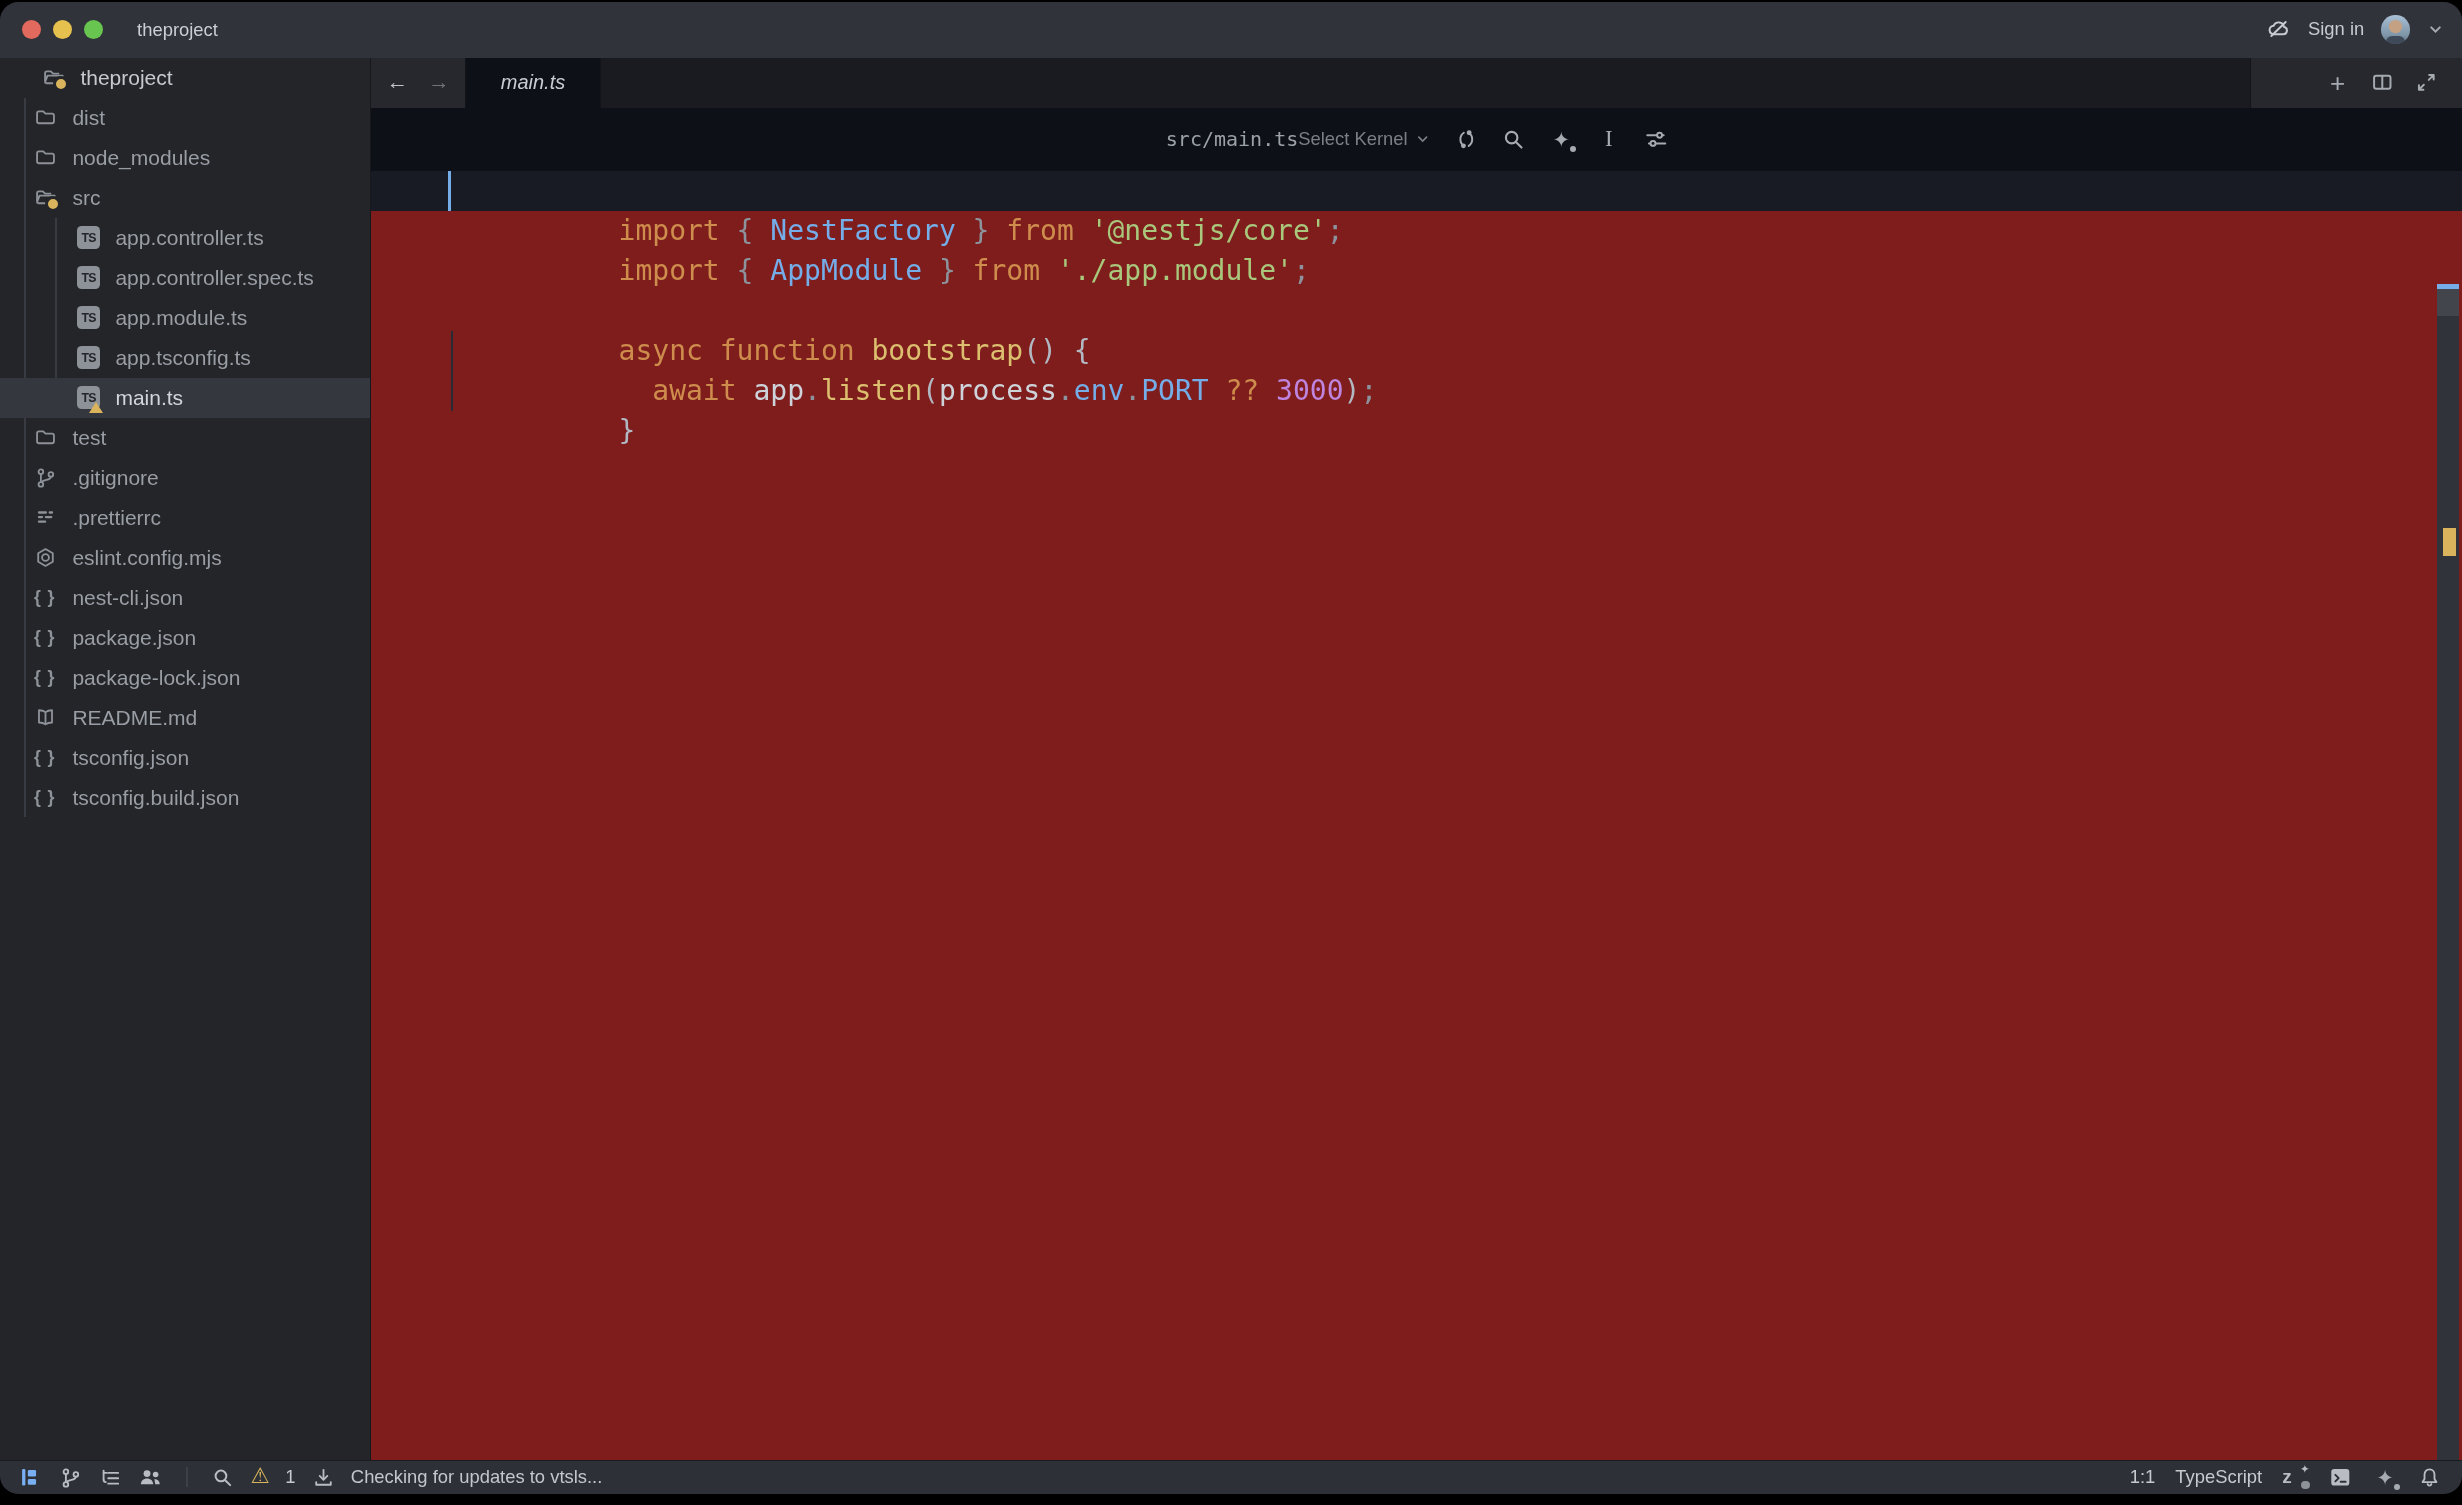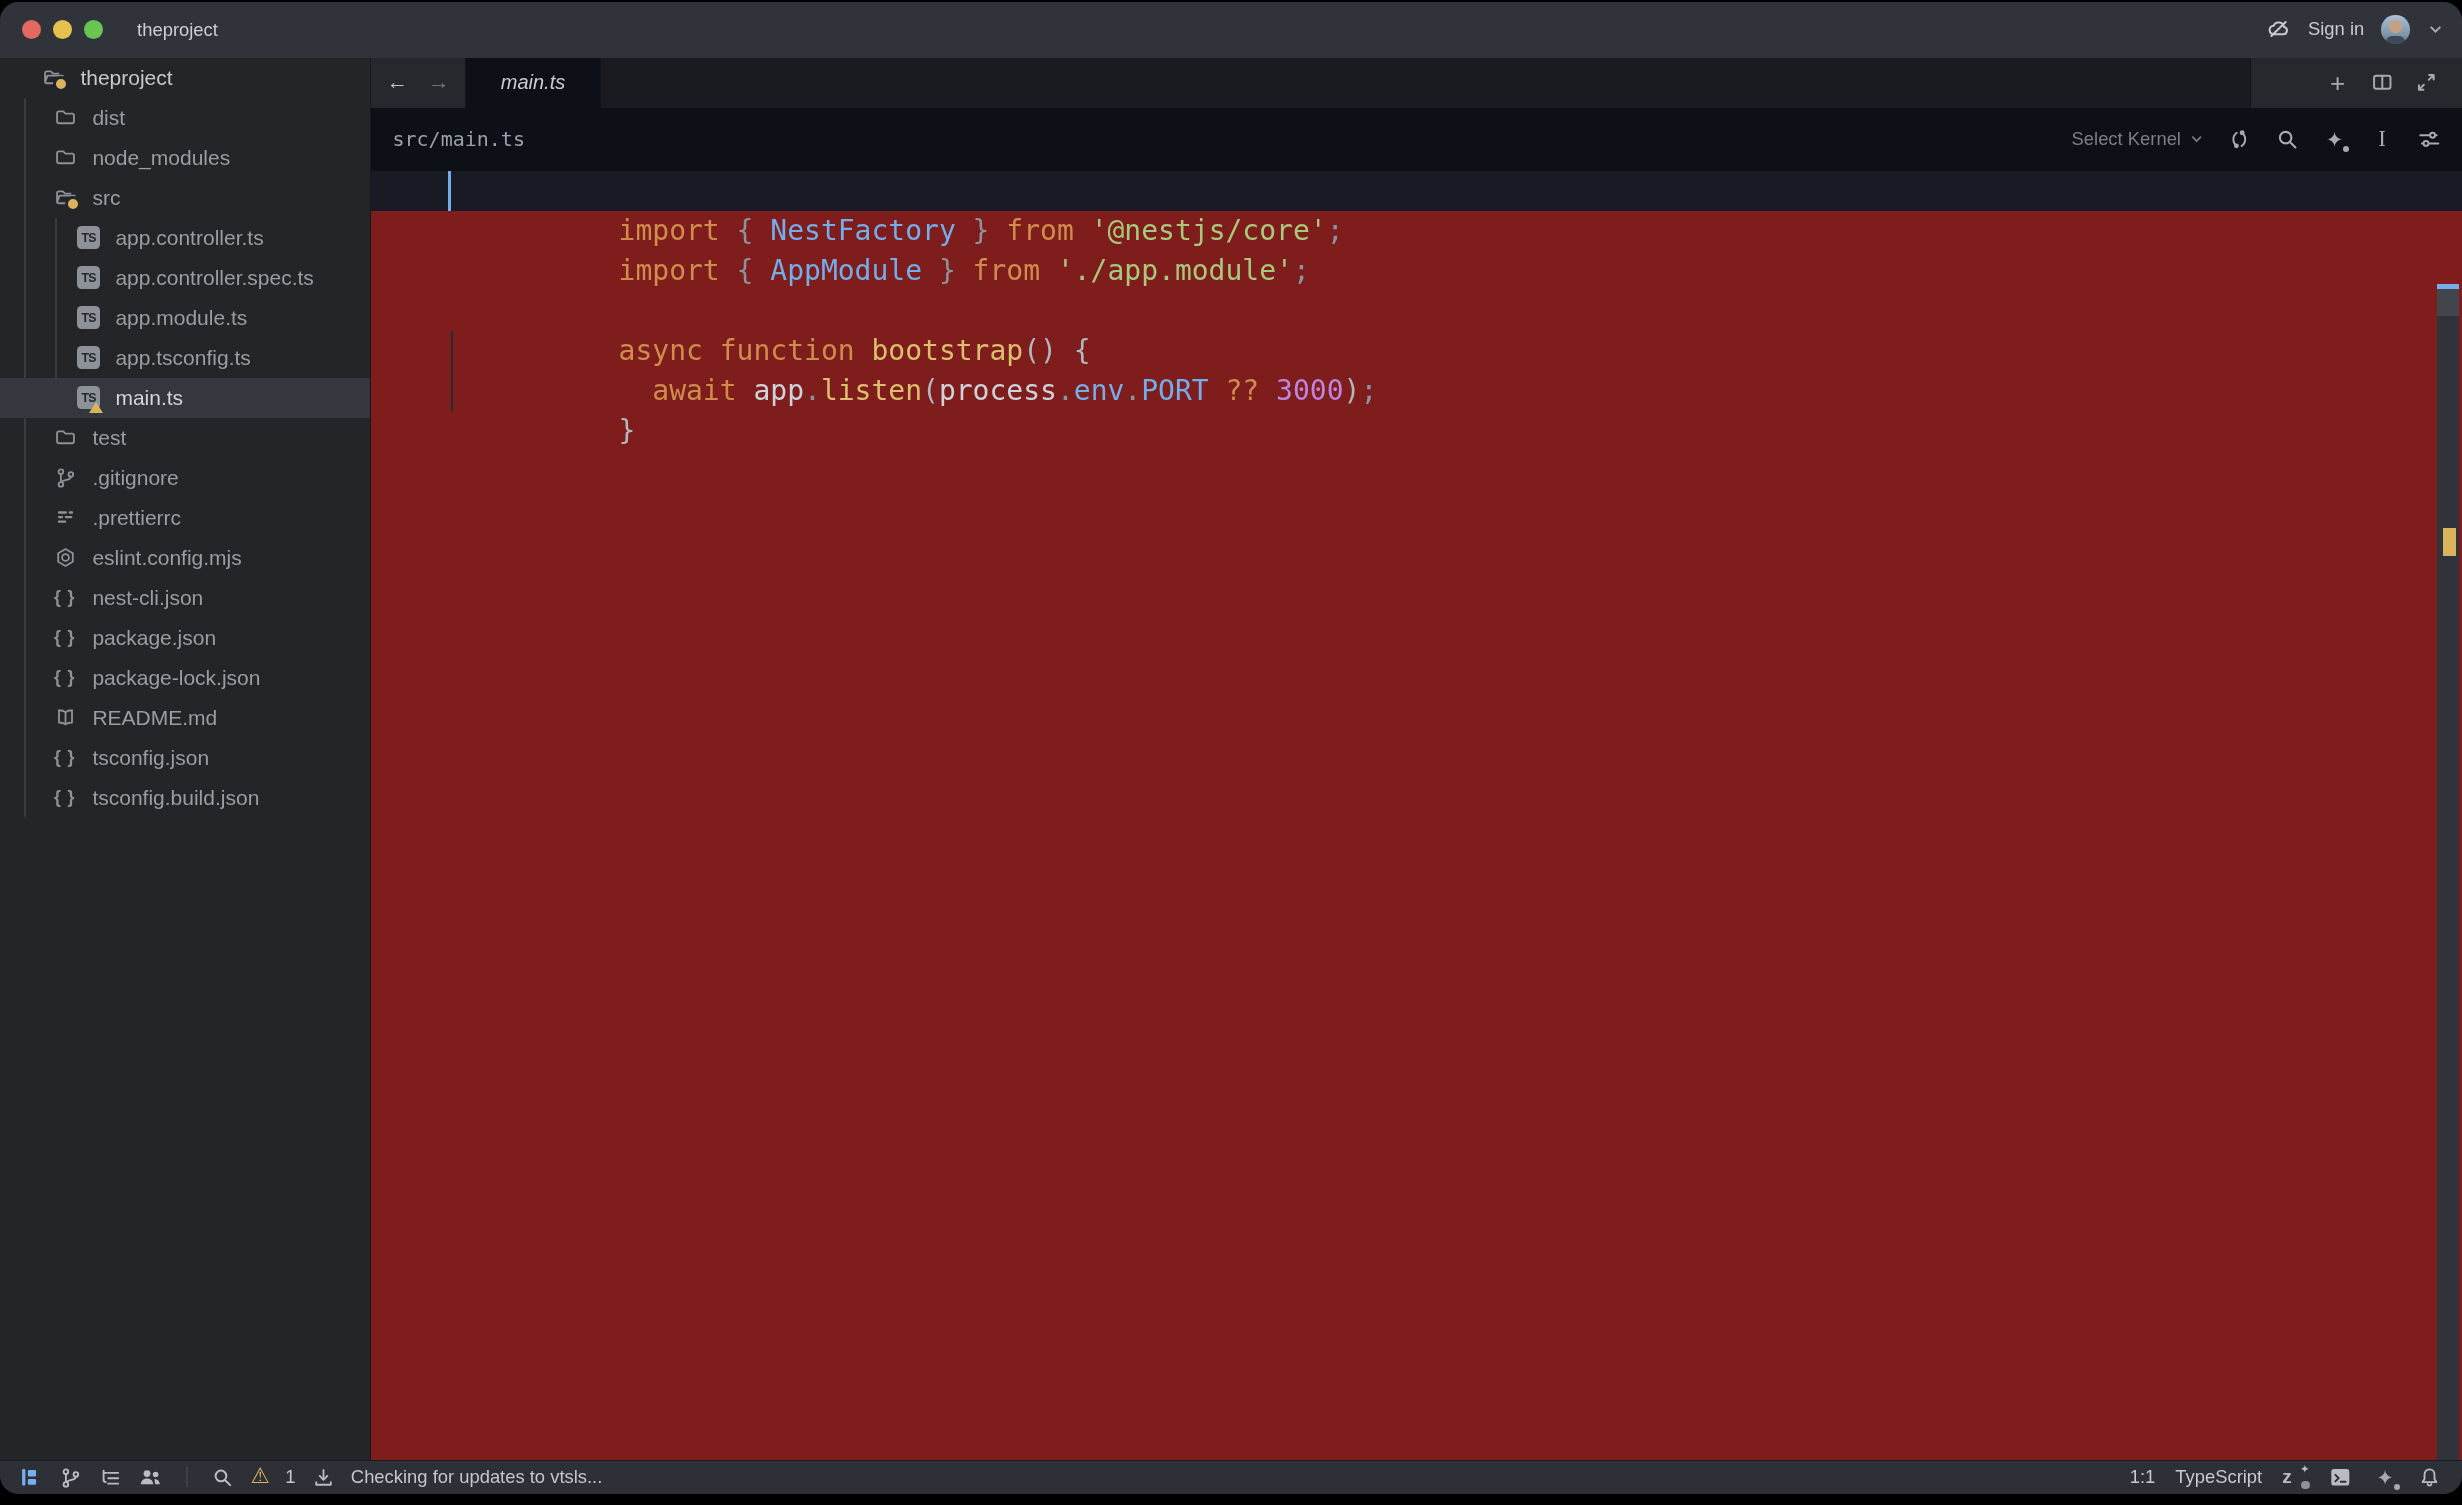--- a/index.html
+++ b/index.html
@@ -25,21 +25,21 @@
 
   
   .sidebar{width:370px;background:#232529;flex-shrink:0;position:relative;border-right:0.8px solid #17181d;}
   .proj-row{height:40px;display:flex;align-items:center;padding-left:42px;gap:15.4px;}
   .proj-label{color:#c6c9ce;font-size:21px;}
   .tree{position:relative;}
   .guide{position:absolute;width:1.5px;background:#383b42;}
   .g1{left:24px;top:0;height:719px;}
   .g2{left:55px;top:120px;height:200px;}
   .trow{height:40px;display:flex;align-items:center;gap:15.4px;position:relative;}
-  .trow.lvl1{padding-left:54px;}
+  .trow.lvl1{padding-left:34px;}
   .trow.lvl2{padding-left:77px;}
   .trow.selected{background:#34373d;}
   .tlabel{color:#999da4;font-size:21px;white-space:nowrap;}
   .trow.selected .tlabel{color:#d3d6db;}
   .ticon{width:23px;height:23px;flex-shrink:0;display:flex;align-items:center;justify-content:flex-start;position:relative;}
   .ts-badge{width:23px;height:23px;background:#8d9198;border-radius:4.6px;color:#232529;font-weight:bold;font-size:12.3px;display:flex;align-items:center;justify-content:center;letter-spacing:-0.8px;}
   .git-dot{position:absolute;right:-3.8px;bottom:-3.1px;width:10px;height:10px;border-radius:50%;background:#d9b45c;border:3.1px solid #232529;}
   .git-tri{position:absolute;right:-3.1px;bottom:-3.8px;width:0;height:0;border-left:7px solid transparent;border-right:7px solid transparent;border-bottom:11.5px solid #d9b45c;}
   .brace-glyph{color:#8d9198;font-size:17.7px;font-weight:bold;letter-spacing:0.8px;}
 
@@ -49,21 +49,21 @@
   .tab-nav{width:94px;background:#26282e;display:flex;align-items:center;justify-content:center;gap:20px;border-right:1.5px solid #121419;flex-shrink:0;}
   .nav-arrow{font-size:21.5px;color:#c0c3c8;line-height:1;}
   .nav-arrow.disabled{color:#6f747b;}
   .tab{width:134px;background:#0d1016;display:flex;align-items:center;justify-content:center;border-right:0.8px solid #121419;flex-shrink:0;}
   .tab-label{color:#c9ccd1;font-size:20px;font-style:italic;}
   .tab-fill{flex:1;}
   .tab-actions{width:212px;background:#26282e;border-left:1.5px solid #121419;display:flex;align-items:center;justify-content:flex-end;gap:20px;padding-right:23px;flex-shrink:0;box-sizing:border-box;}
   .tact{color:#a6aab1;display:flex;align-items:center;justify-content:center;width:24.6px;height:24.6px;}
   .plus-glyph{font-size:26px;color:#a6aab1;line-height:1;}
 
-  .toolbar{height:63px;display:flex;align-items:center;justify-content:space-between;flex-shrink:0;background:#0d1016;padding:0 20px 0 21.5px;}
+  .toolbar{height:63px;display:flex;align-items:center;justify-content:center;flex-shrink:0;background:#0d1016;padding:0 20px 0 21.5px;}
   .breadcrumb{font-family:"DejaVu Sans Mono",monospace;font-size:20px;color:#9ba1a9;}
   .toolbar-right{display:flex;align-items:center;gap:23px;}
   .kernel-select{display:flex;align-items:center;gap:7.7px;color:#7b7f86;font-size:18.4px;}
   .ticon30{width:24.6px;height:24.6px;display:flex;align-items:center;justify-content:center;color:#a6aab1;}
   .ibeam-glyph{font-family:"Liberation Serif",serif;font-size:23px;color:#a6aab1;font-weight:500;}
   .sparkle-wrap{position:relative;}
   .sparkle-glyph{font-size:21px;color:#a6aab1;line-height:1;}
   .sparkle-dot{position:absolute;right:-2.3px;bottom:-0.8px;width:6.1px;height:6.1px;border-radius:50%;background:#a6aab1;}
 
   

